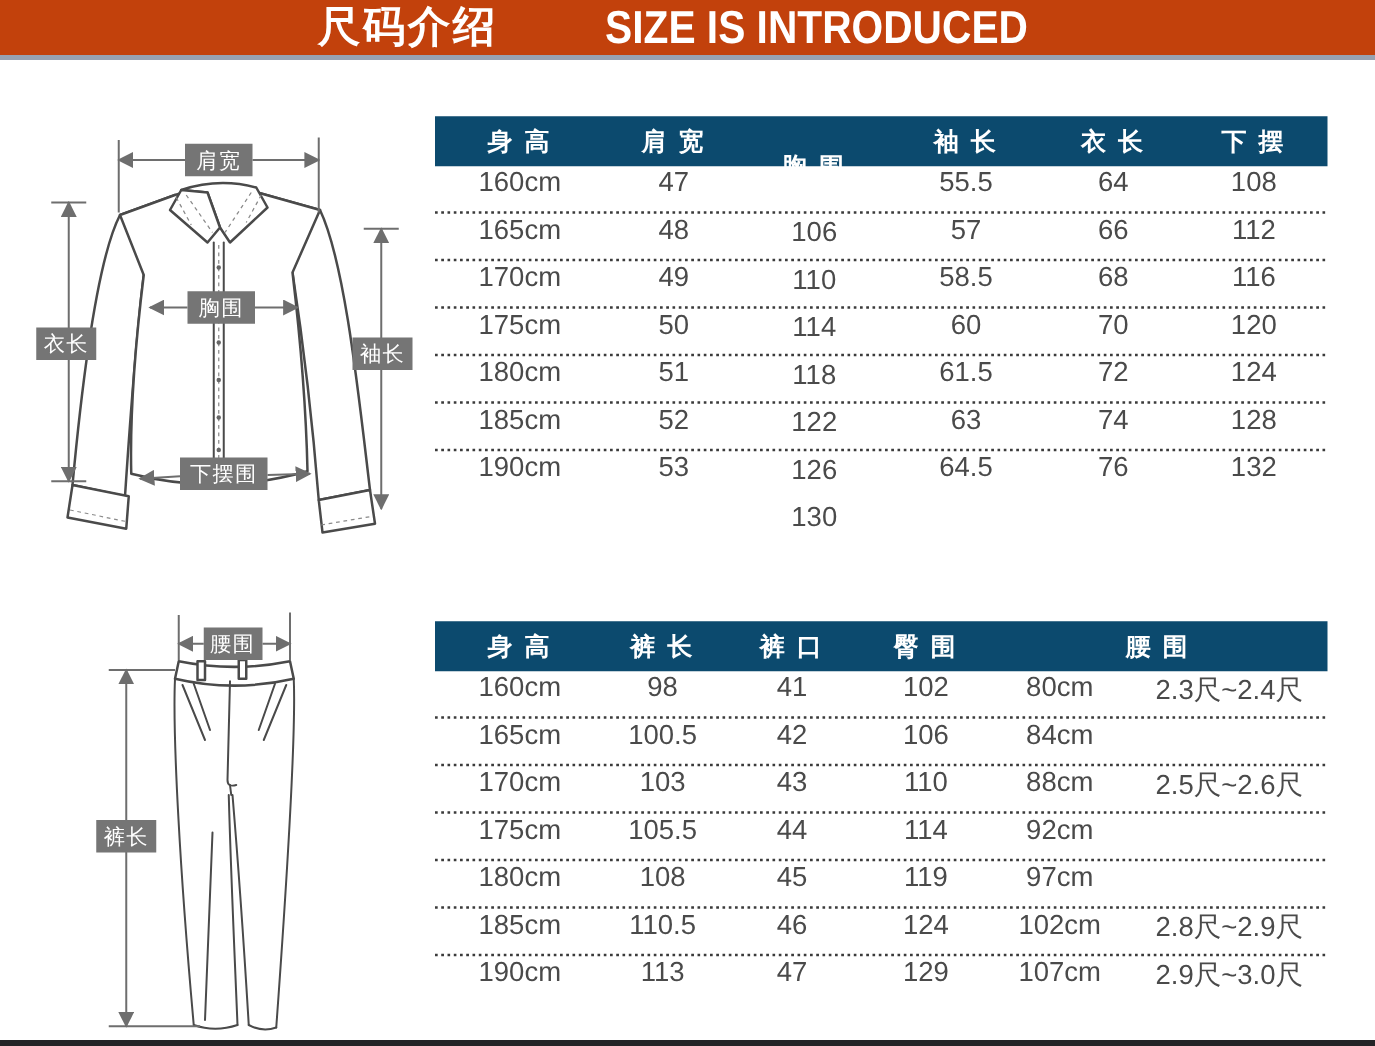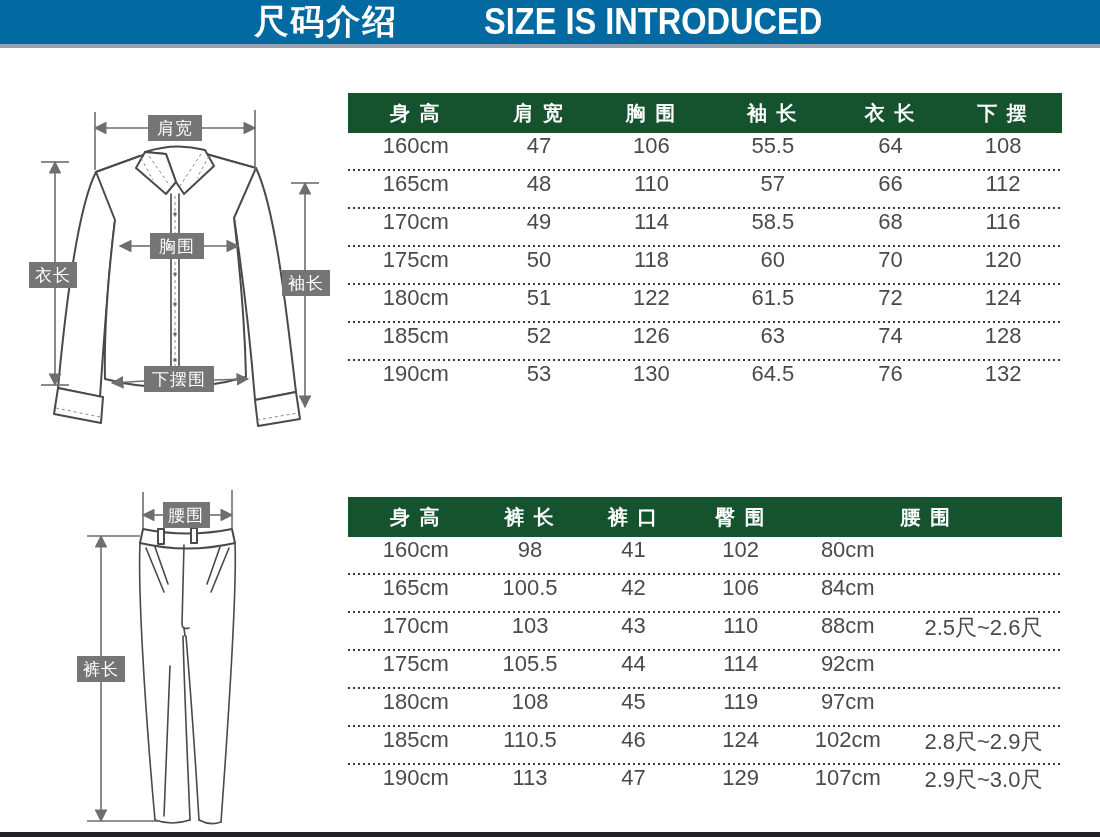--- a/index.html
+++ b/index.html
@@ -3,43 +3,43 @@
 <meta charset="utf-8">
 <style>
   html,body{margin:0;padding:0;}
   body{
     width:1100px;height:837px;position:relative;background:#ffffff;
     font-family:"Liberation Sans", sans-serif;overflow:hidden;
   }
   
   .topbar{
     position:absolute;left:0;top:0;width:1100px;height:44px;
-    background:#0369a1;display:flex;align-items:center;justify-content:center;gap:63px;
+    background:#c2410c;display:flex;align-items:center;justify-content:center;gap:63px;
   }
   .title-zh{color:#fff;font-size:34px;font-weight:bold;letter-spacing:2px;}
   .title-en{color:#fff;font-size:37px;font-weight:bold;display:inline-block;
             transform:scaleX(.88);letter-spacing:0;white-space:nowrap;}
   .topbar-underline{position:absolute;left:0;top:44px;width:1100px;height:4px;background:#98a1b1;}
   .bottom-bar{position:absolute;left:0;top:832px;width:1100px;height:5px;background:#232326;}
 
   
   .size-table{position:absolute;left:348px;width:714px;}
   .shirt-table{top:93px;}
   .pants-table{top:497px;}
-  .thead{display:flex;height:40px;align-items:center;background:#14532d;}
+  .thead{display:flex;height:40px;align-items:center;background:#0c4a6e;}
   .th{color:#ffffff;font-size:20px;font-weight:bold;text-align:center;letter-spacing:2px;}
   .trow{
     display:flex;height:38px;align-items:flex-start;
     background-image:linear-gradient(to right,#3b3b3b 2px,rgba(0,0,0,0) 2px);
     background-size:5px 2px;background-repeat:repeat-x;background-position:0 100%;
   }
   .trow.last{background-image:none;}
   .td{font-size:22px;color:#4a4a4a;text-align:center;}
   
-  .c1{width:19%;} .c2{width:15.5%;} .c3{width:16%;} .c4{width:18%;} .c5{width:15%;} .c6{width:16.5%;}
+  .c1{width:19%;} .c2{width:15.5%;} .c3{width:16%;margin-top:40px;} .c4{width:18%;} .c5{width:15%;} .c6{width:16.5%;}
   
   .p1{width:19%;} .p2{width:13%;} .p3{width:16%;} .p4{width:14%;} .p5{width:16%;} .p6{width:22%;}
   .p56{width:38%;}
 
   
   .shirt-diagram{position:absolute;left:8px;top:92px;margin:0;}
   .pants-diagram{position:absolute;left:60px;top:488px;margin:0;}
   .garment{stroke:#4a4a4a;stroke-width:2;fill:#ffffff;stroke-linejoin:round;stroke-linecap:round;}
   .garment-line{stroke:#4a4a4a;stroke-width:1.6;fill:none;stroke-linecap:round;}
   .stitch{stroke:#8a8a8a;stroke-width:1;fill:none;stroke-dasharray:3 3;}
@@ -263,20 +263,21 @@
     <div class="th p3">裤 口</div>
     <div class="th p4">臀 围</div>
     <div class="th p56">腰 围</div>
   </div>
   <div class="trow">
     <div class="td p1">160cm</div>
     <div class="td p2">98</div>
     <div class="td p3">41</div>
     <div class="td p4">102</div>
     <div class="td p5">80cm</div>
+    <div class="td p6">2.3尺~2.4尺</div>
   </div>
   <div class="trow">
     <div class="td p1">165cm</div>
     <div class="td p2">100.5</div>
     <div class="td p3">42</div>
     <div class="td p4">106</div>
     <div class="td p5">84cm</div>
   </div>
   <div class="trow">
     <div class="td p1">170cm</div>

